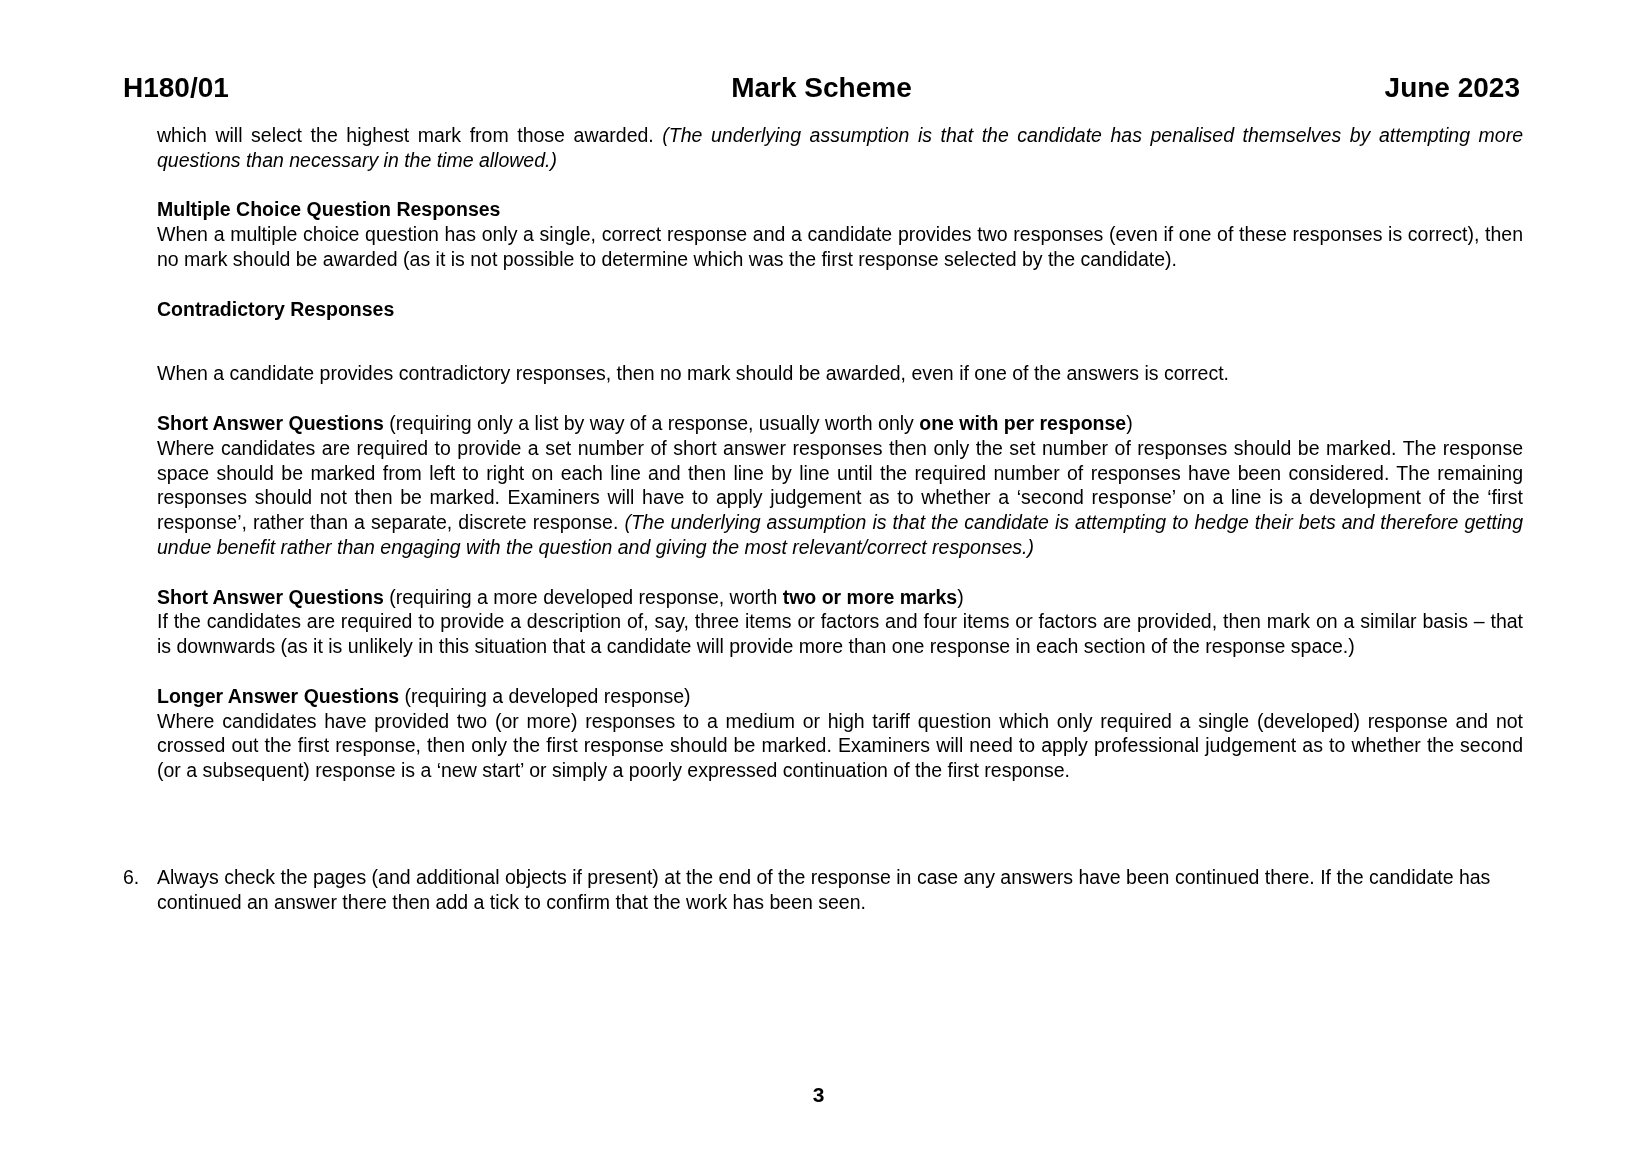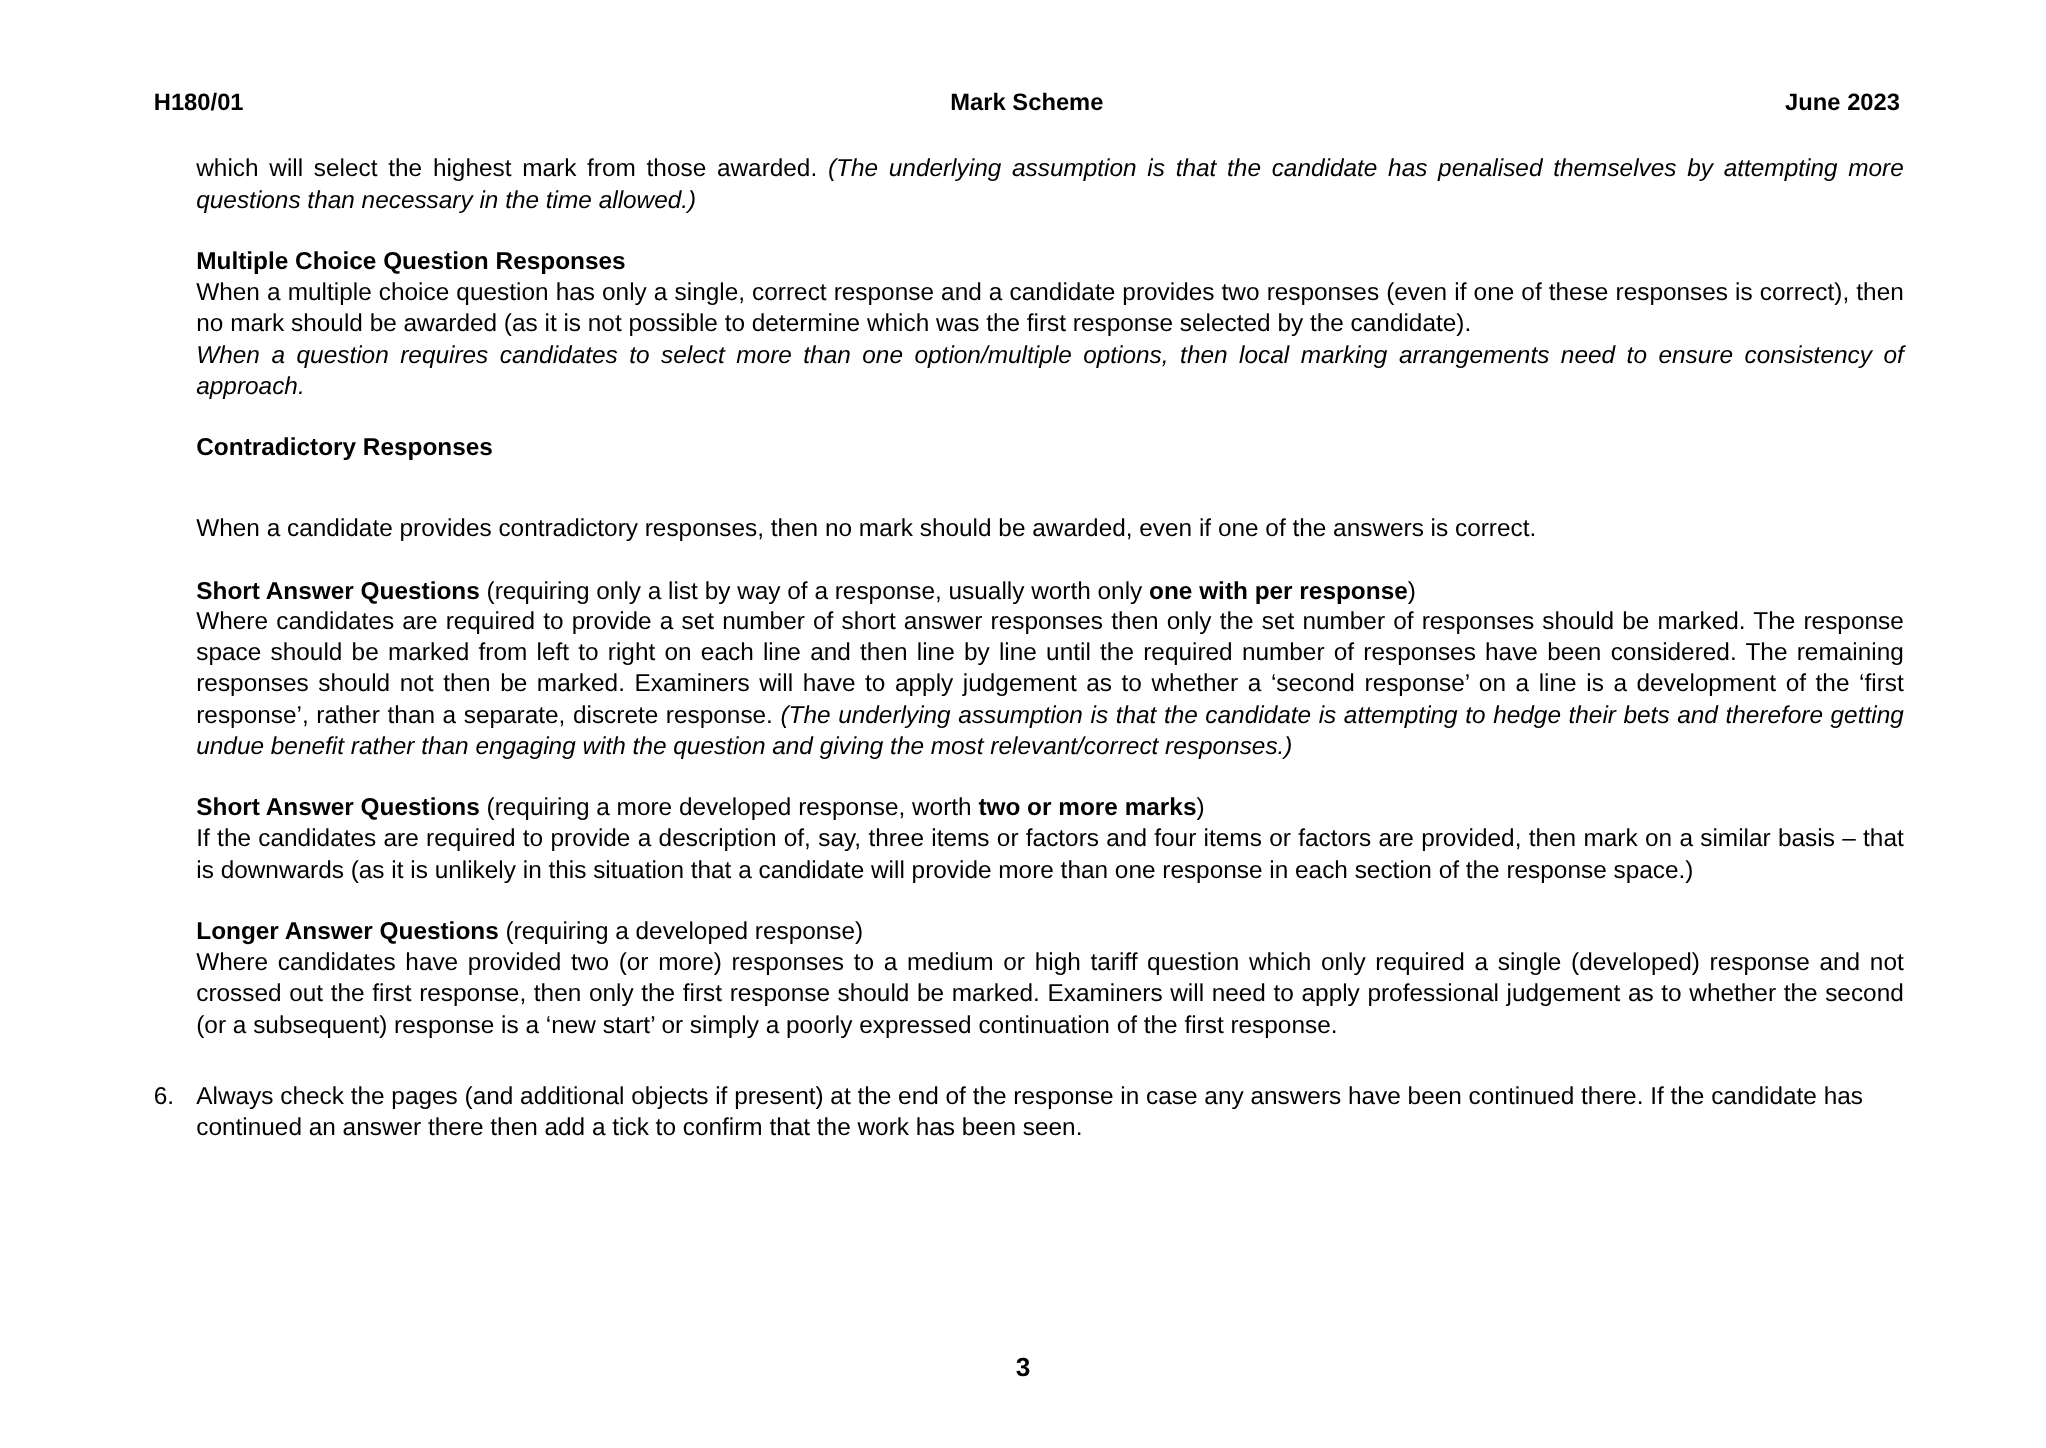--- a/index.html
+++ b/index.html
@@ -15,21 +15,21 @@
       font-family: "Liberation Sans", sans-serif;
       color: #000000;
     }
     .header {
       position: absolute;
       top: 72px;
       left: 123px;
       width: 1397px;
       height: 30px;
       font-weight: bold;
-      font-size: 19px;
+      font-size: 28px;
     }
     .header .left { position: absolute; left: 0; top: 0; }
     .header .center { position: absolute; left: 0; width: 100%; top: 0; text-align: center; }
     .header .right { position: absolute; right: 0; top: 0; margin-left: 11px; }
 
     .content {
       position: absolute;
       top: 123px;
       left: 157px;
       width: 1366px;
@@ -87,21 +87,20 @@
 
   <div class="block">
     <p class="para">
       <span>which will select the highest mark from those awarded. </span><span class="it">(The underlying assumption is that the candidate has penalised themselves by attempting more questions than necessary in the time allowed.)</span>
     </p>
   </div>
 
   <div class="block">
     <div class="block-title">Multiple Choice Question Responses</div>
     <p class="para">When a multiple choice question has only a single, correct response and a candidate provides two responses (even if one of these responses is correct), then no mark should be awarded (as it is not possible to determine which was the first response selected by the candidate).</p>
-    <p class="para it">When a question requires candidates to select more than one option/multiple options, then local marking arrangements need to ensure consistency of approach.</p>
   </div>
 
   <div class="block">
     <div class="block-title">Contradictory Responses</div>
     <p class="para left-align">When a candidate provides contradictory responses, then no mark should be awarded, even if one of the answers is correct.</p>
   </div>
 
   <div class="block">
     <div>
       <span class="b">Short Answer Questions</span><span> (requiring only a list by way of a response, usually worth only </span><span class="b">one with per response</span><span>)</span>

